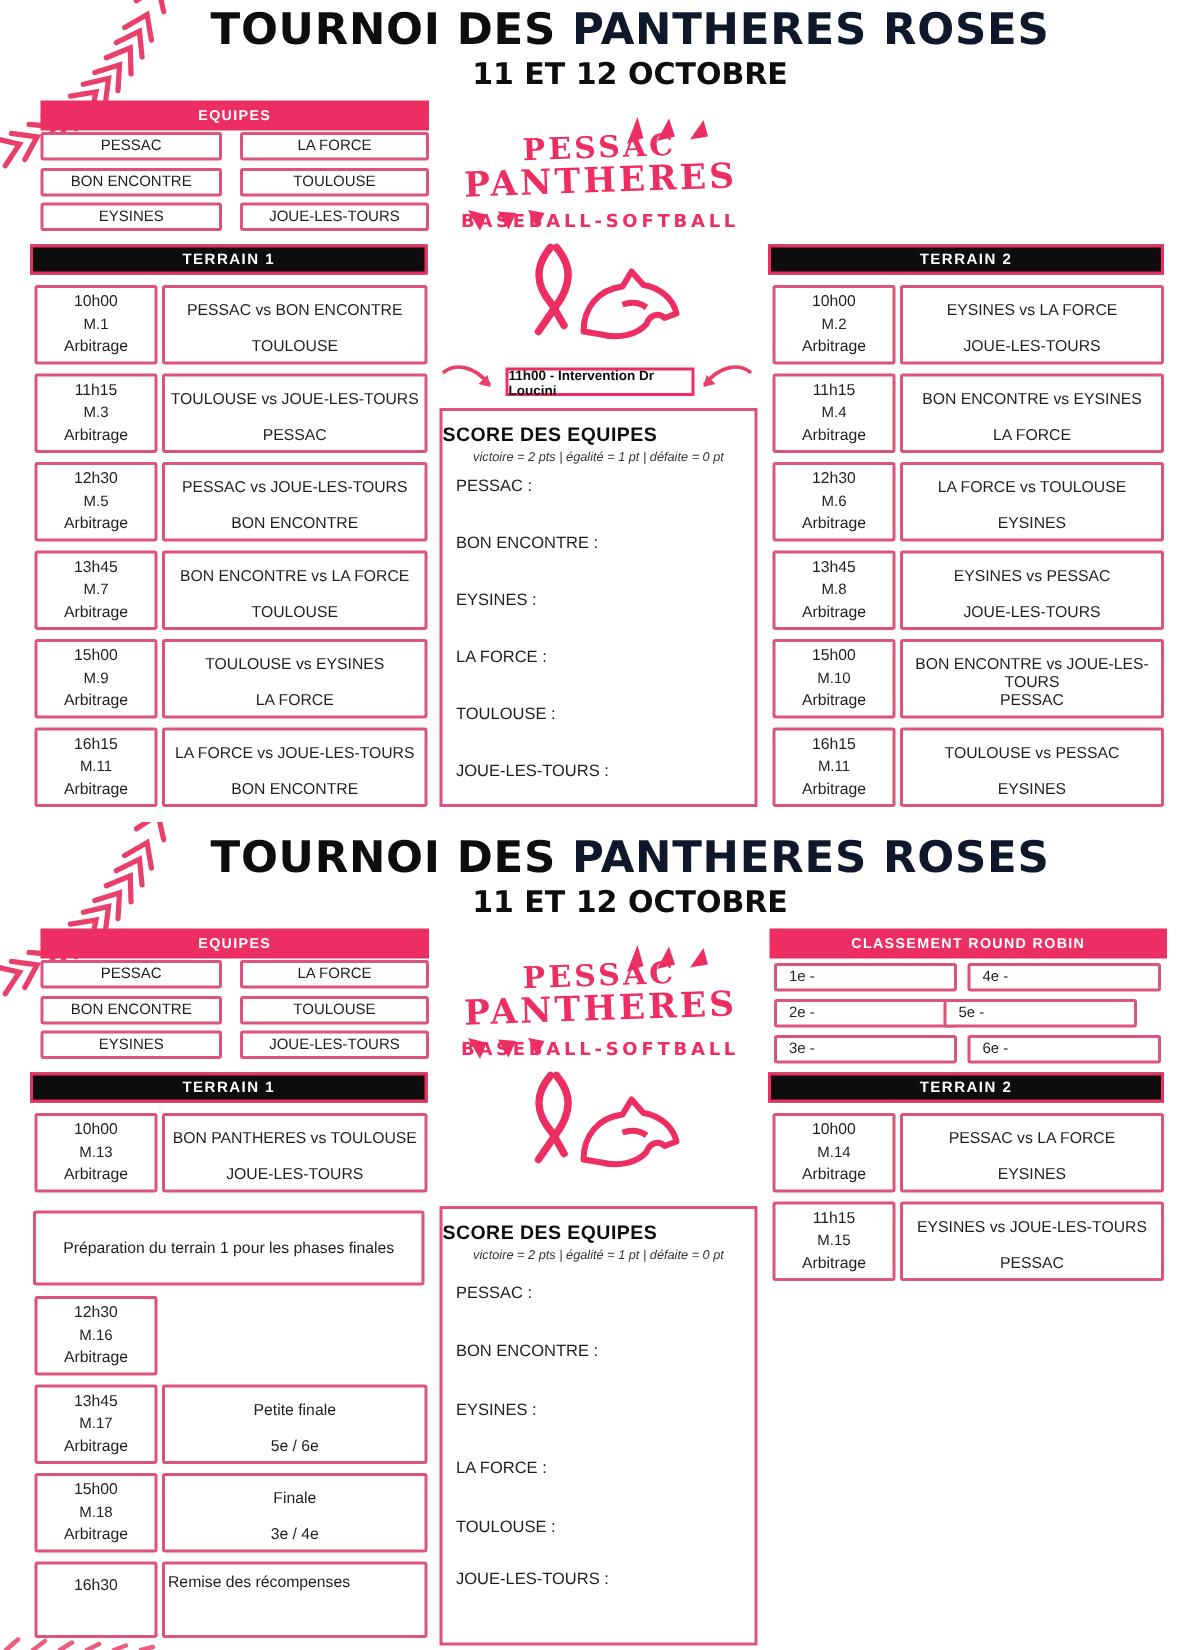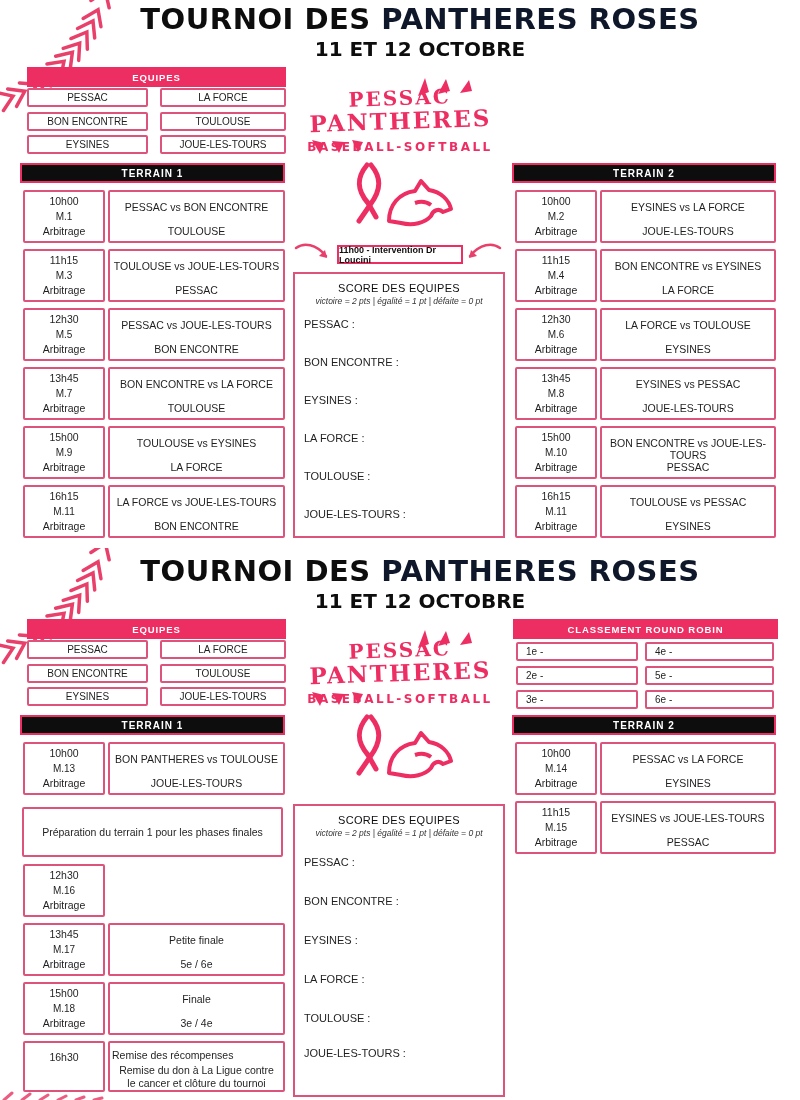--- a/index.html
+++ b/index.html
@@ -41,21 +41,21 @@
   .matchbox .l1{position:absolute;top:9px;left:2px;right:2px;text-align:center;font-size:10.5px;}
   .matchbox .l2{position:absolute;top:33px;left:2px;right:2px;text-align:center;font-size:10.5px;}
   .prepbox{display:flex;align-items:center;justify-content:center;font-size:10.5px;text-align:left;}
   .awardbox .l1{position:absolute;top:6px;left:2px;right:2px;text-align:left;font-size:10.5px;}
   .awardbox .l2{position:absolute;top:21px;left:8px;right:8px;text-align:center;
     font-size:10.5px;line-height:13px;}
   .timebox.toponly{justify-content:flex-start;padding-top:7px;}
 
   
   .scorebox{position:absolute;left:293px;width:208px;background:#fff;border:2px solid #DC537B;}
-  .sb-title{margin-top:8px;text-align:center;font-weight:normal;font-size:11px;letter-spacing:.3px;color:#0d0d0d;}
+  .sb-title{margin-top:8px;text-align:left;font-weight:bold;font-size:13px;letter-spacing:.3px;color:#0d0d0d;}
   .sb-sub{margin-top:2px;text-align:center;font-style:italic;font-size:8.5px;color:#333;}
   .sb-team{position:absolute;left:9px;font-size:11px;}
 
   
   .intervention{position:absolute;left:337px;top:245px;width:122px;height:15px;
     background:#fff;border:2px solid #ED2E63;display:flex;align-items:center;justify-content:center;
     font-weight:bold;font-size:9px;color:#0d0d0d;}
   .arrow{position:absolute;top:240px;}
 
   
@@ -328,21 +328,21 @@
     <div class="box cell" style="left:133px;top:45px;width:122px;height:15px">TOULOUSE</div>
     <div class="box cell" style="left:0;top:68px;width:117px;height:15px">EYSINES</div>
     <div class="box cell" style="left:133px;top:68px;width:122px;height:15px">JOUE-LES-TOURS</div>
   </div>
 
   <div style="position:absolute;left:513px;top:67px;width:265px">
     <div class="pinkbar" style="left:0;right:0;top:0">CLASSEMENT ROUND ROBIN</div>
     <div class="box cell-left" style="left:3px;top:23px;width:110px;height:15px">1e -</div>
     <div class="box cell-left" style="left:132px;top:23px;width:117px;height:15px">4e -</div>
     <div class="box cell-left" style="left:3px;top:47px;width:110px;height:15px">2e -</div>
-    <div class="box cell-left" style="left:132px;top:47px;width:117px;height:15px">5e -</div>
+    <div class="box cell-left" style="left:116px;top:47px;width:117px;height:15px">5e -</div>
     <div class="box cell-left" style="left:3px;top:71px;width:110px;height:15px">3e -</div>
     <div class="box cell-left" style="left:132px;top:71px;width:117px;height:15px">6e -</div>
   </div>
 
   <div class="logo">
     <svg class="claws" style="right:28px;top:-10px" width="70" height="18" viewBox="0 0 70 18">
       <polygon points="6,18 13,0 17,14" fill="#ED2E63"></polygon>
       <polygon points="26,16 34,1 38,13" fill="#ED2E63"></polygon>
       <polygon points="48,15 57,2 60,13" fill="#ED2E63"></polygon>
     </svg>
@@ -414,21 +414,20 @@
           <div class="l2">3e / 4e</div>
         </div>
     </div>
 
     <div class="trow" style="top:326px;height:51px">
       <div class="box timebox toponly">
           <span>16h30</span>
         </div>
       <div class="box matchbox awardbox">
           <div class="l1">Remise des récompenses</div>
-          <div class="l2">Remise du don à La Ligue contre le cancer et clôture du tournoi</div>
         </div>
     </div>
   </div>
 
   <div class="terrain t2">
     <div class="blackbar" style="left:0;right:0;top:0">TERRAIN 2</div>
 
     <div class="trow" style="top:27px">
       <div class="box timebox">
           <span>10h00</span>

